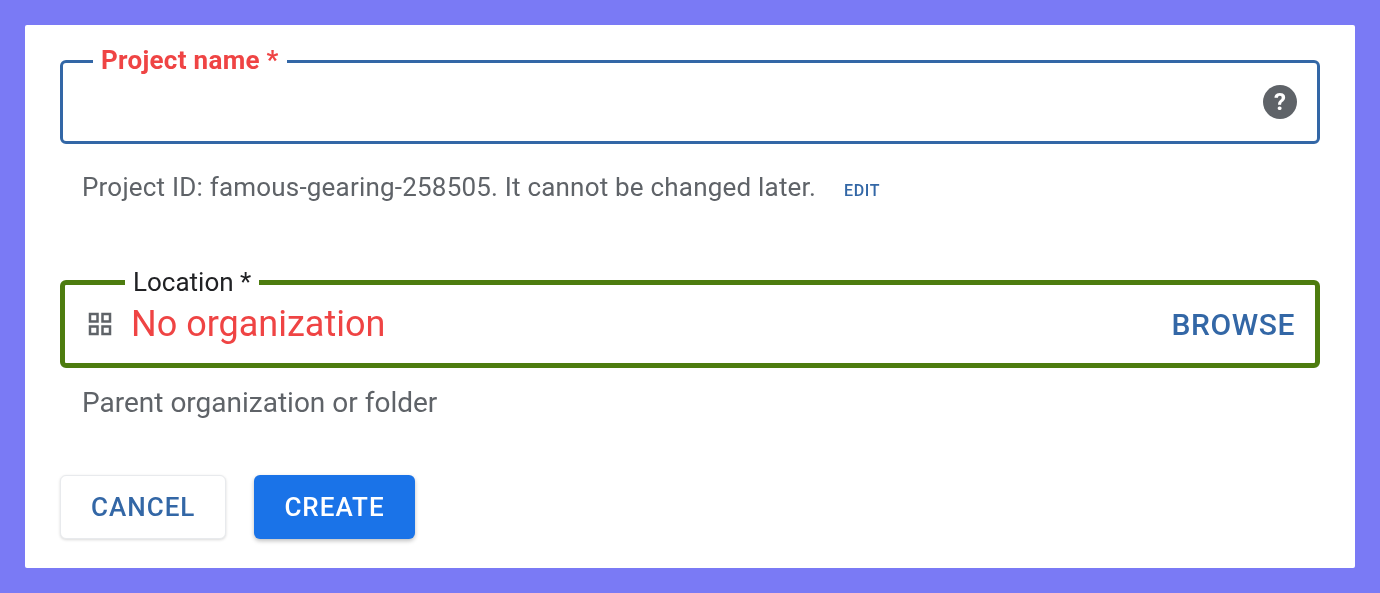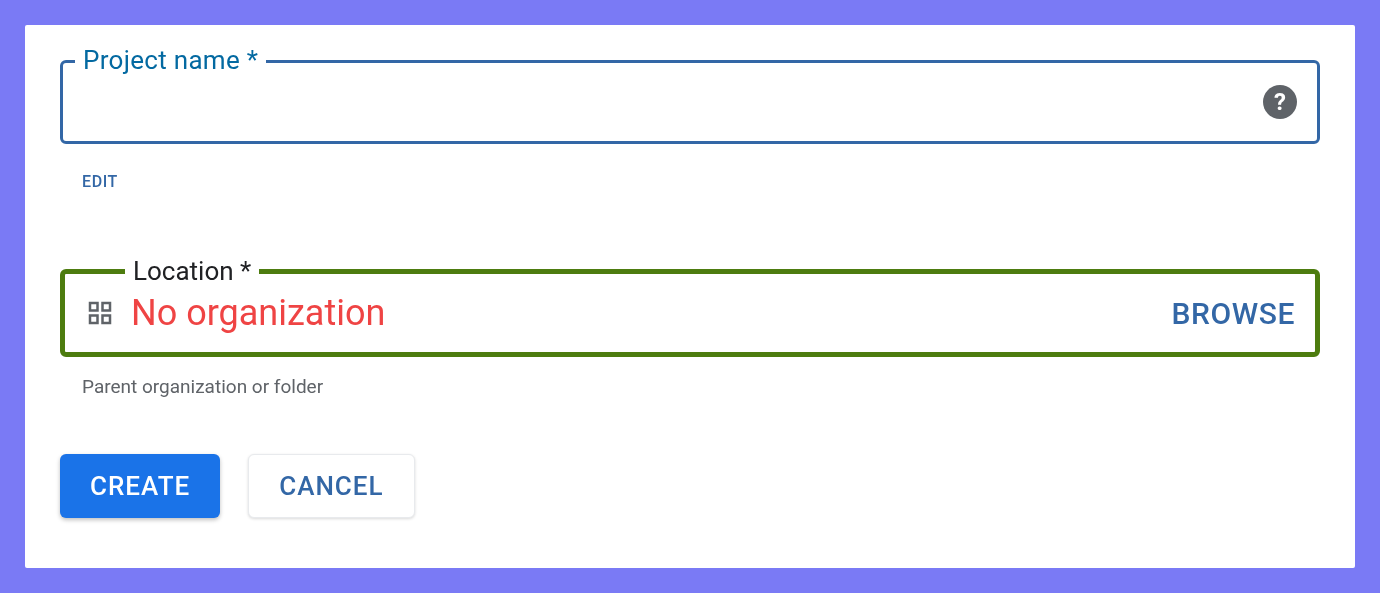--- a/index.html
+++ b/index.html
@@ -28,26 +28,26 @@
       position: relative;
       border: 3px solid #3367a6;
       border-radius: 6px;
       padding: 22px 20px;
       display: flex;
       align-items: center;
     }
     .field-label {
       position: absolute;
       top: -18px;
-      left: 12px;
+      left: 30px;
       background: #ffffff;
       padding: 0 8px;
       font-size: 26px;
-      color: #0369a1;
-      font-weight: 400;
+      color: #ef4444;
+      font-weight: 700;
       letter-spacing: 0.3px;
     }
     .project-name-input {
       flex: 1;
       border: none;
       outline: none;
       font-size: 28px;
       color: #202124;
       background: transparent;
     }
@@ -120,21 +120,21 @@
       color: #ef4444;
     }
     .browse-link {
       font-size: 30px;
       color: #3367a6;
       font-weight: 500;
       letter-spacing: 0.6px;
       cursor: pointer;
     }
     .location-hint {
-      font-size: 19px;
+      font-size: 28px;
       color: #5f6368;
       margin-top: 18px;
       padding-left: 22px;
     }
     .button-row {
       display: flex;
       gap: 28px;
       margin-top: 56px;
     }
     .btn {
@@ -164,34 +164,35 @@
 
 <div class="card">
 
   <div class="field-outline">
     <span class="field-label">Project name *</span>
     <input type="text" class="project-name-input" value="" style="">
     <div class="help-icon">?</div>
   </div>
 
   <div class="hint-row">
+    <span class="hint-text">Project ID: famous-gearing-258505. It cannot be changed later.</span>
     <span class="edit-link">EDIT</span>
   </div>
 
   <div class="location-field">
     <span class="location-label">Location *</span>
     <span class="org-icon">
       <svg viewBox="0 0 24 24">
           <path d="M3 3h8v8H3V3zm2 2v4h4V5H5zm8-2h8v8h-8V3zm2 2v4h4V5h-4zM3 13h8v8H3v-8zm2 2v4h4v-4H5zm8-2h8v8h-8v-8zm2 2v4h4v-4h-4z"></path>
         </svg>
     </span>
     <span class="location-value">No organization</span>
     <span class="browse-link">BROWSE</span>
   </div>
 
   <div class="location-hint">Parent organization or folder</div>
 
   <div class="button-row">
+    <button class="btn btn-secondary">CANCEL</button>
     <button class="btn btn-primary">CREATE</button>
-    <button class="btn btn-secondary">CANCEL</button>
   </div>
 
 </div>
 
 </body></html>

